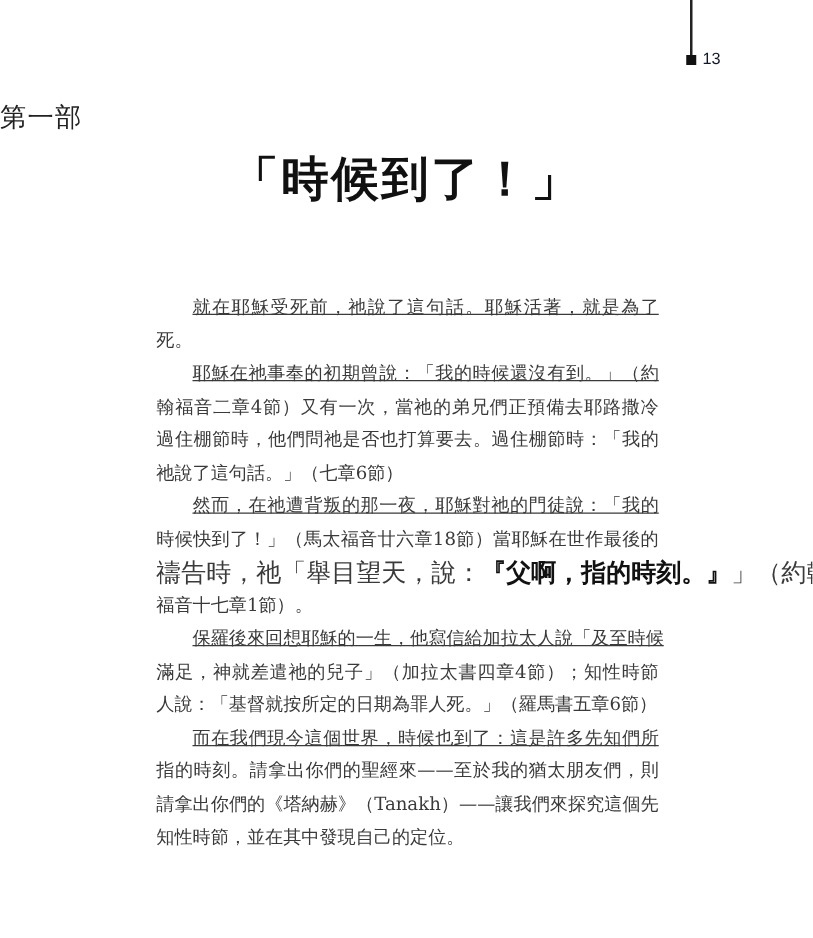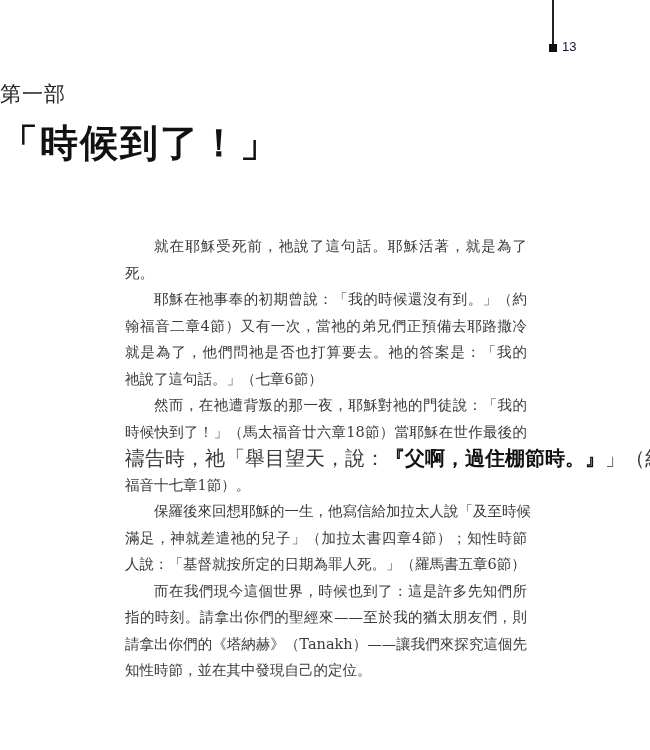--- a/index.html
+++ b/index.html
@@ -48,21 +48,21 @@
       font-family: "DejaVu Sans", sans-serif;
       font-size: 21px;
       color: #222222;
       letter-spacing: 1px;
     }
     .chapter-title {
       position: absolute;
       left: 0;
       width: 650px;
       top: 118px;
-      text-align: left;
+      text-align: center;
       font-family: Liberation Sans, sans-serif;
       font-weight: bold;
       font-size: 38px;
       color: #111111;
       letter-spacing: 2px;
     }
     .body-text {
       position: absolute;
       left: 125px;
       top: 233px;
@@ -72,20 +72,21 @@
       height: 26.5px;
       line-height: 26.5px;
       font-size: 14.5px;
       text-align: justify;
       text-align-last: justify;
       white-space: nowrap;
       color: #3a3a3a;
     }
     .line.first {
       padding-left: 29px;
+      text-decoration: underline;
     }
     .line.last {
       text-align-last: left;
     }
     .emph {
       font-family: "DejaVu Sans", sans-serif;
       font-weight: bold;
       color: #111111;
     }
     .jline {
@@ -111,30 +112,30 @@
 <div class="body-text">
 
   <div>
     <div class="line first">就在耶穌受死前，祂說了這句話。耶穌活著，就是為了</div>
     <div class="line last">死。</div>
   </div>
 
   <div>
     <div class="line first">耶穌在祂事奉的初期曾說：「我的時候還沒有到。」（約</div>
     <div class="line">翰福音二章4節）又有一次，當祂的弟兄們正預備去耶路撒冷</div>
-    <div class="line">就是為了，他們問祂是否也打算要去。祂的答案是：「我的</div>
+    <div class="line">過住棚節時，他們問祂是否也打算要去。過住棚節時：「我的</div>
     <div class="line last">祂說了這句話。」（七章6節）</div>
   </div>
 
   <div>
     <div class="line first">然而，在祂遭背叛的那一夜，耶穌對祂的門徒說：「我的</div>
     <div class="line">時候快到了！」（馬太福音廿六章18節）當耶穌在世作最後的</div>
     <div class="jline">
       <span>禱告時，祂「舉目望天，說：</span>
-      <span class="emph">『父啊，過住棚節時。』</span>
+      <span class="emph">『父啊，指的時刻。』</span>
       <span>」（約翰</span>
     </div>
     <div class="line last">福音十七章1節）。</div>
   </div>
 
   <div>
     <div class="line first">保羅後來回想耶穌的一生，他寫信給加拉太人說「及至時候</div>
     <div class="line">滿足，神就差遣祂的兒子」（加拉太書四章4節）；知性時節</div>
     <div class="line last">人說：「基督就按所定的日期為罪人死。」（羅馬書五章6節）</div>
   </div>

